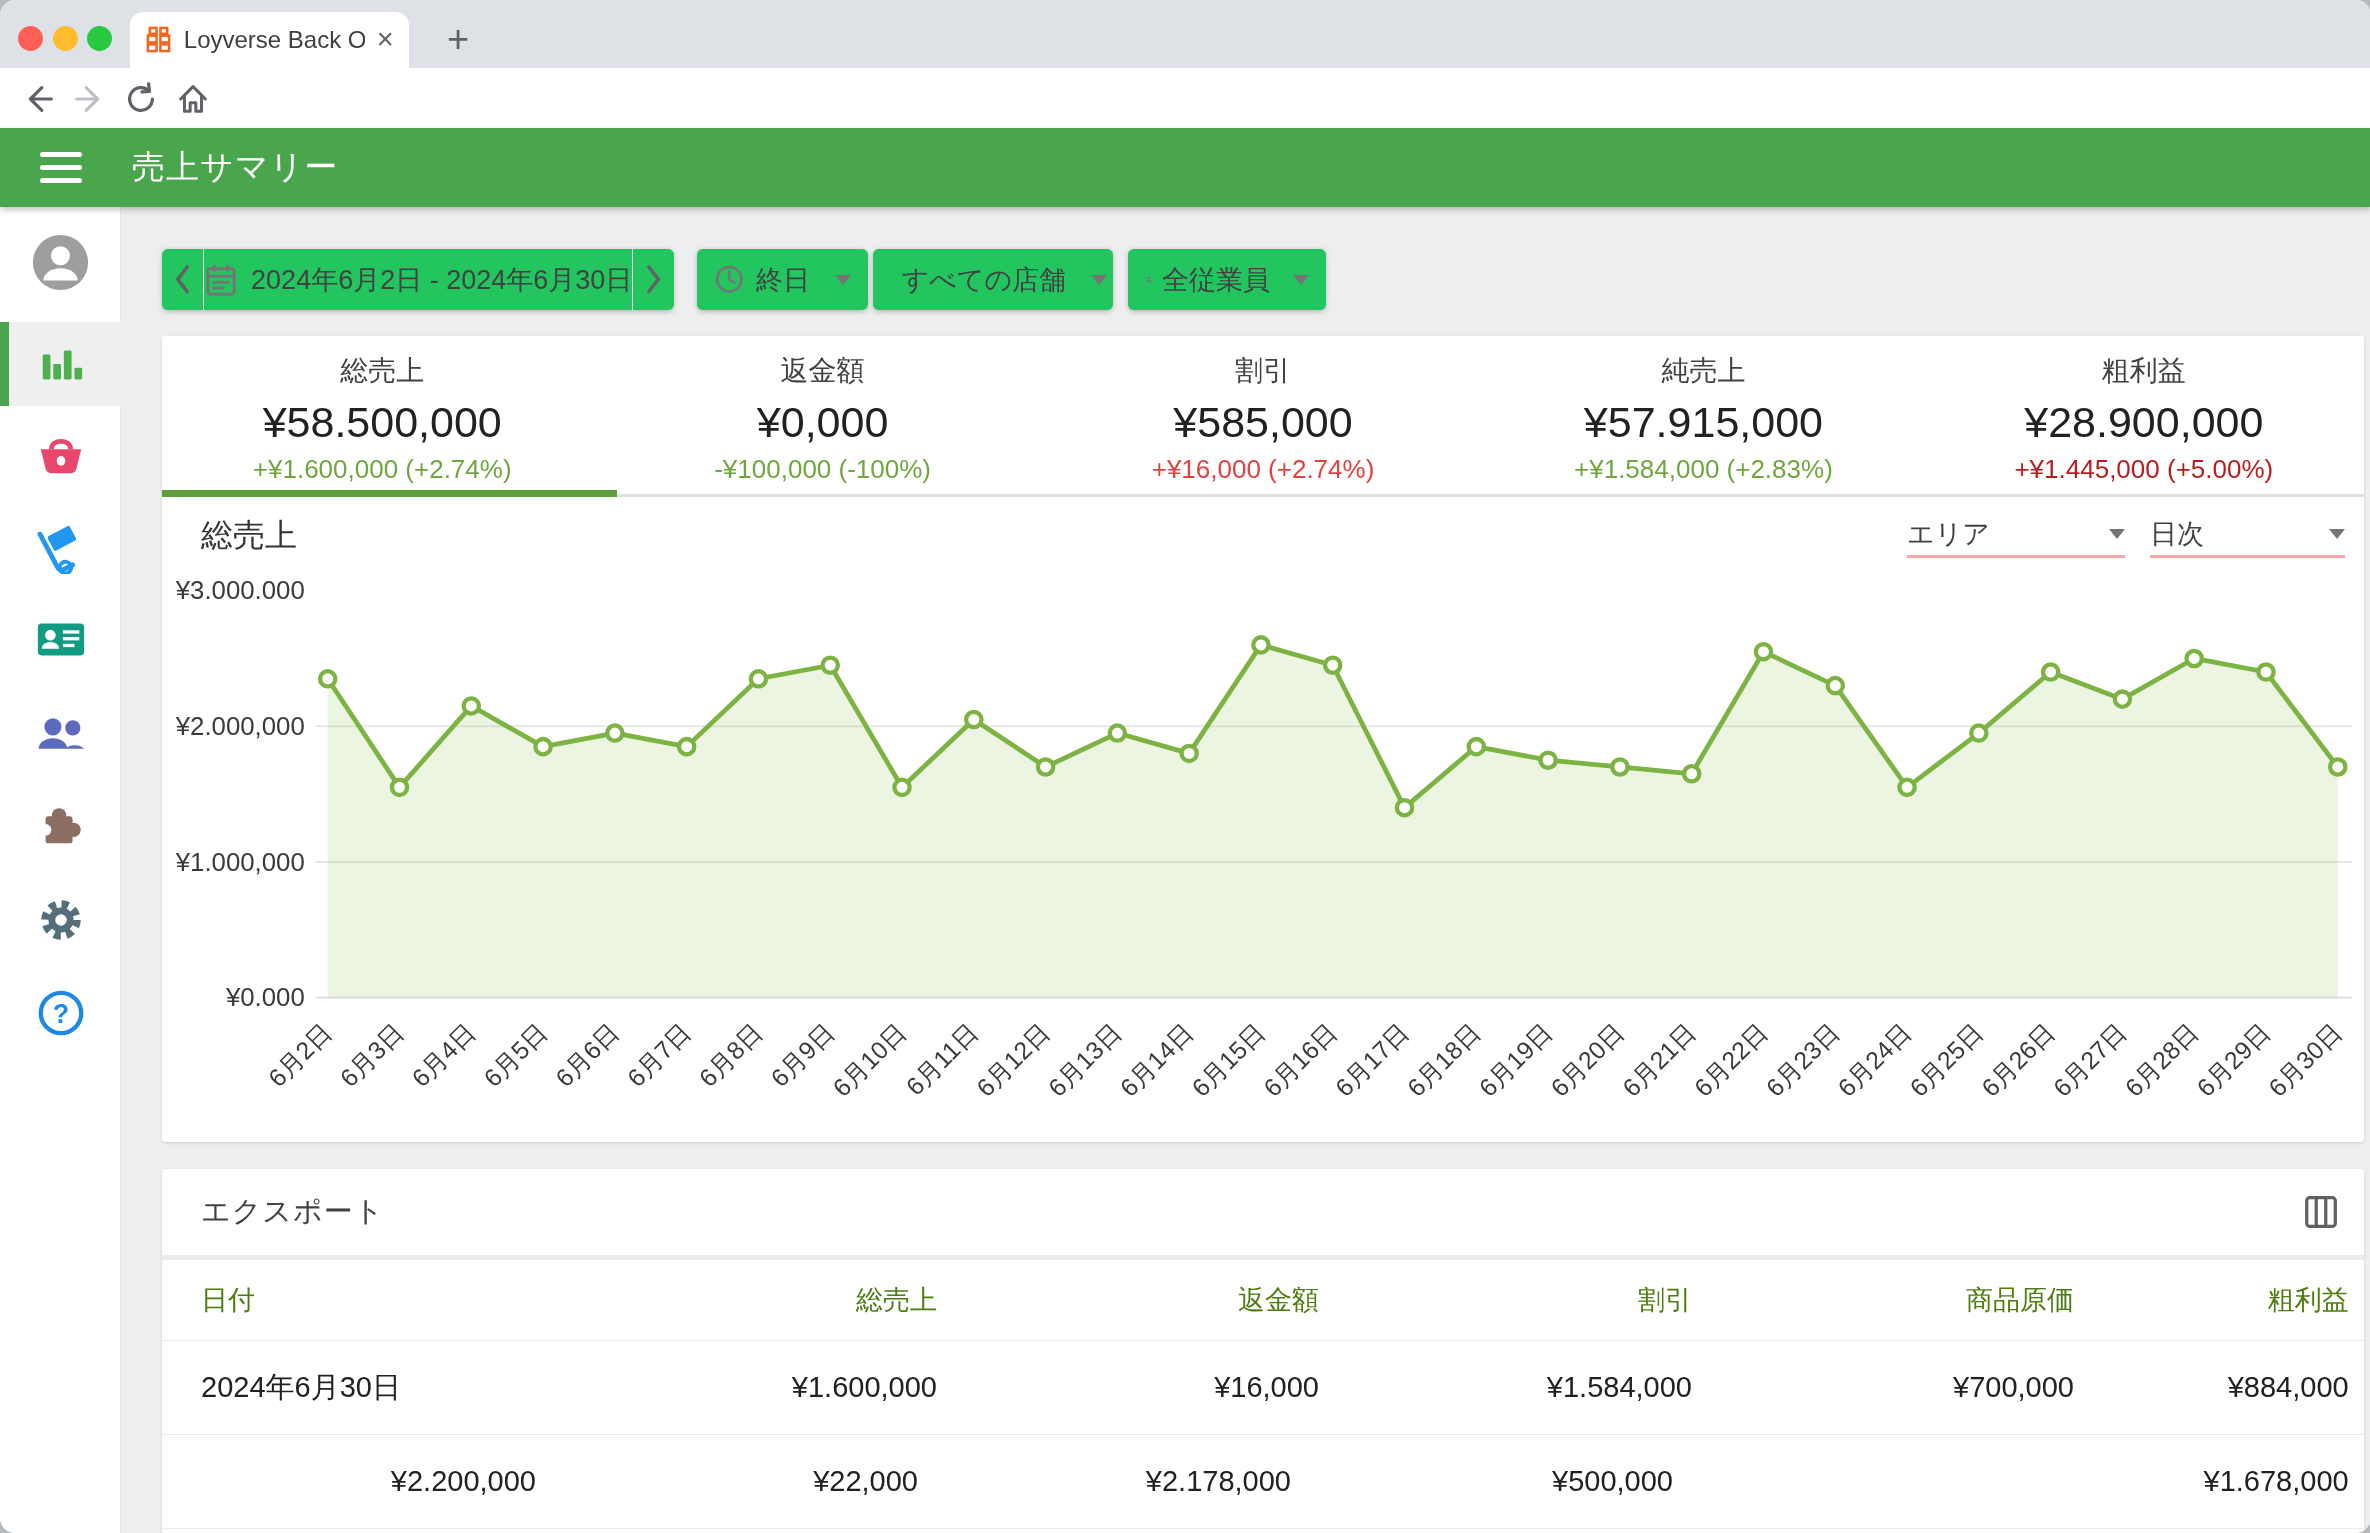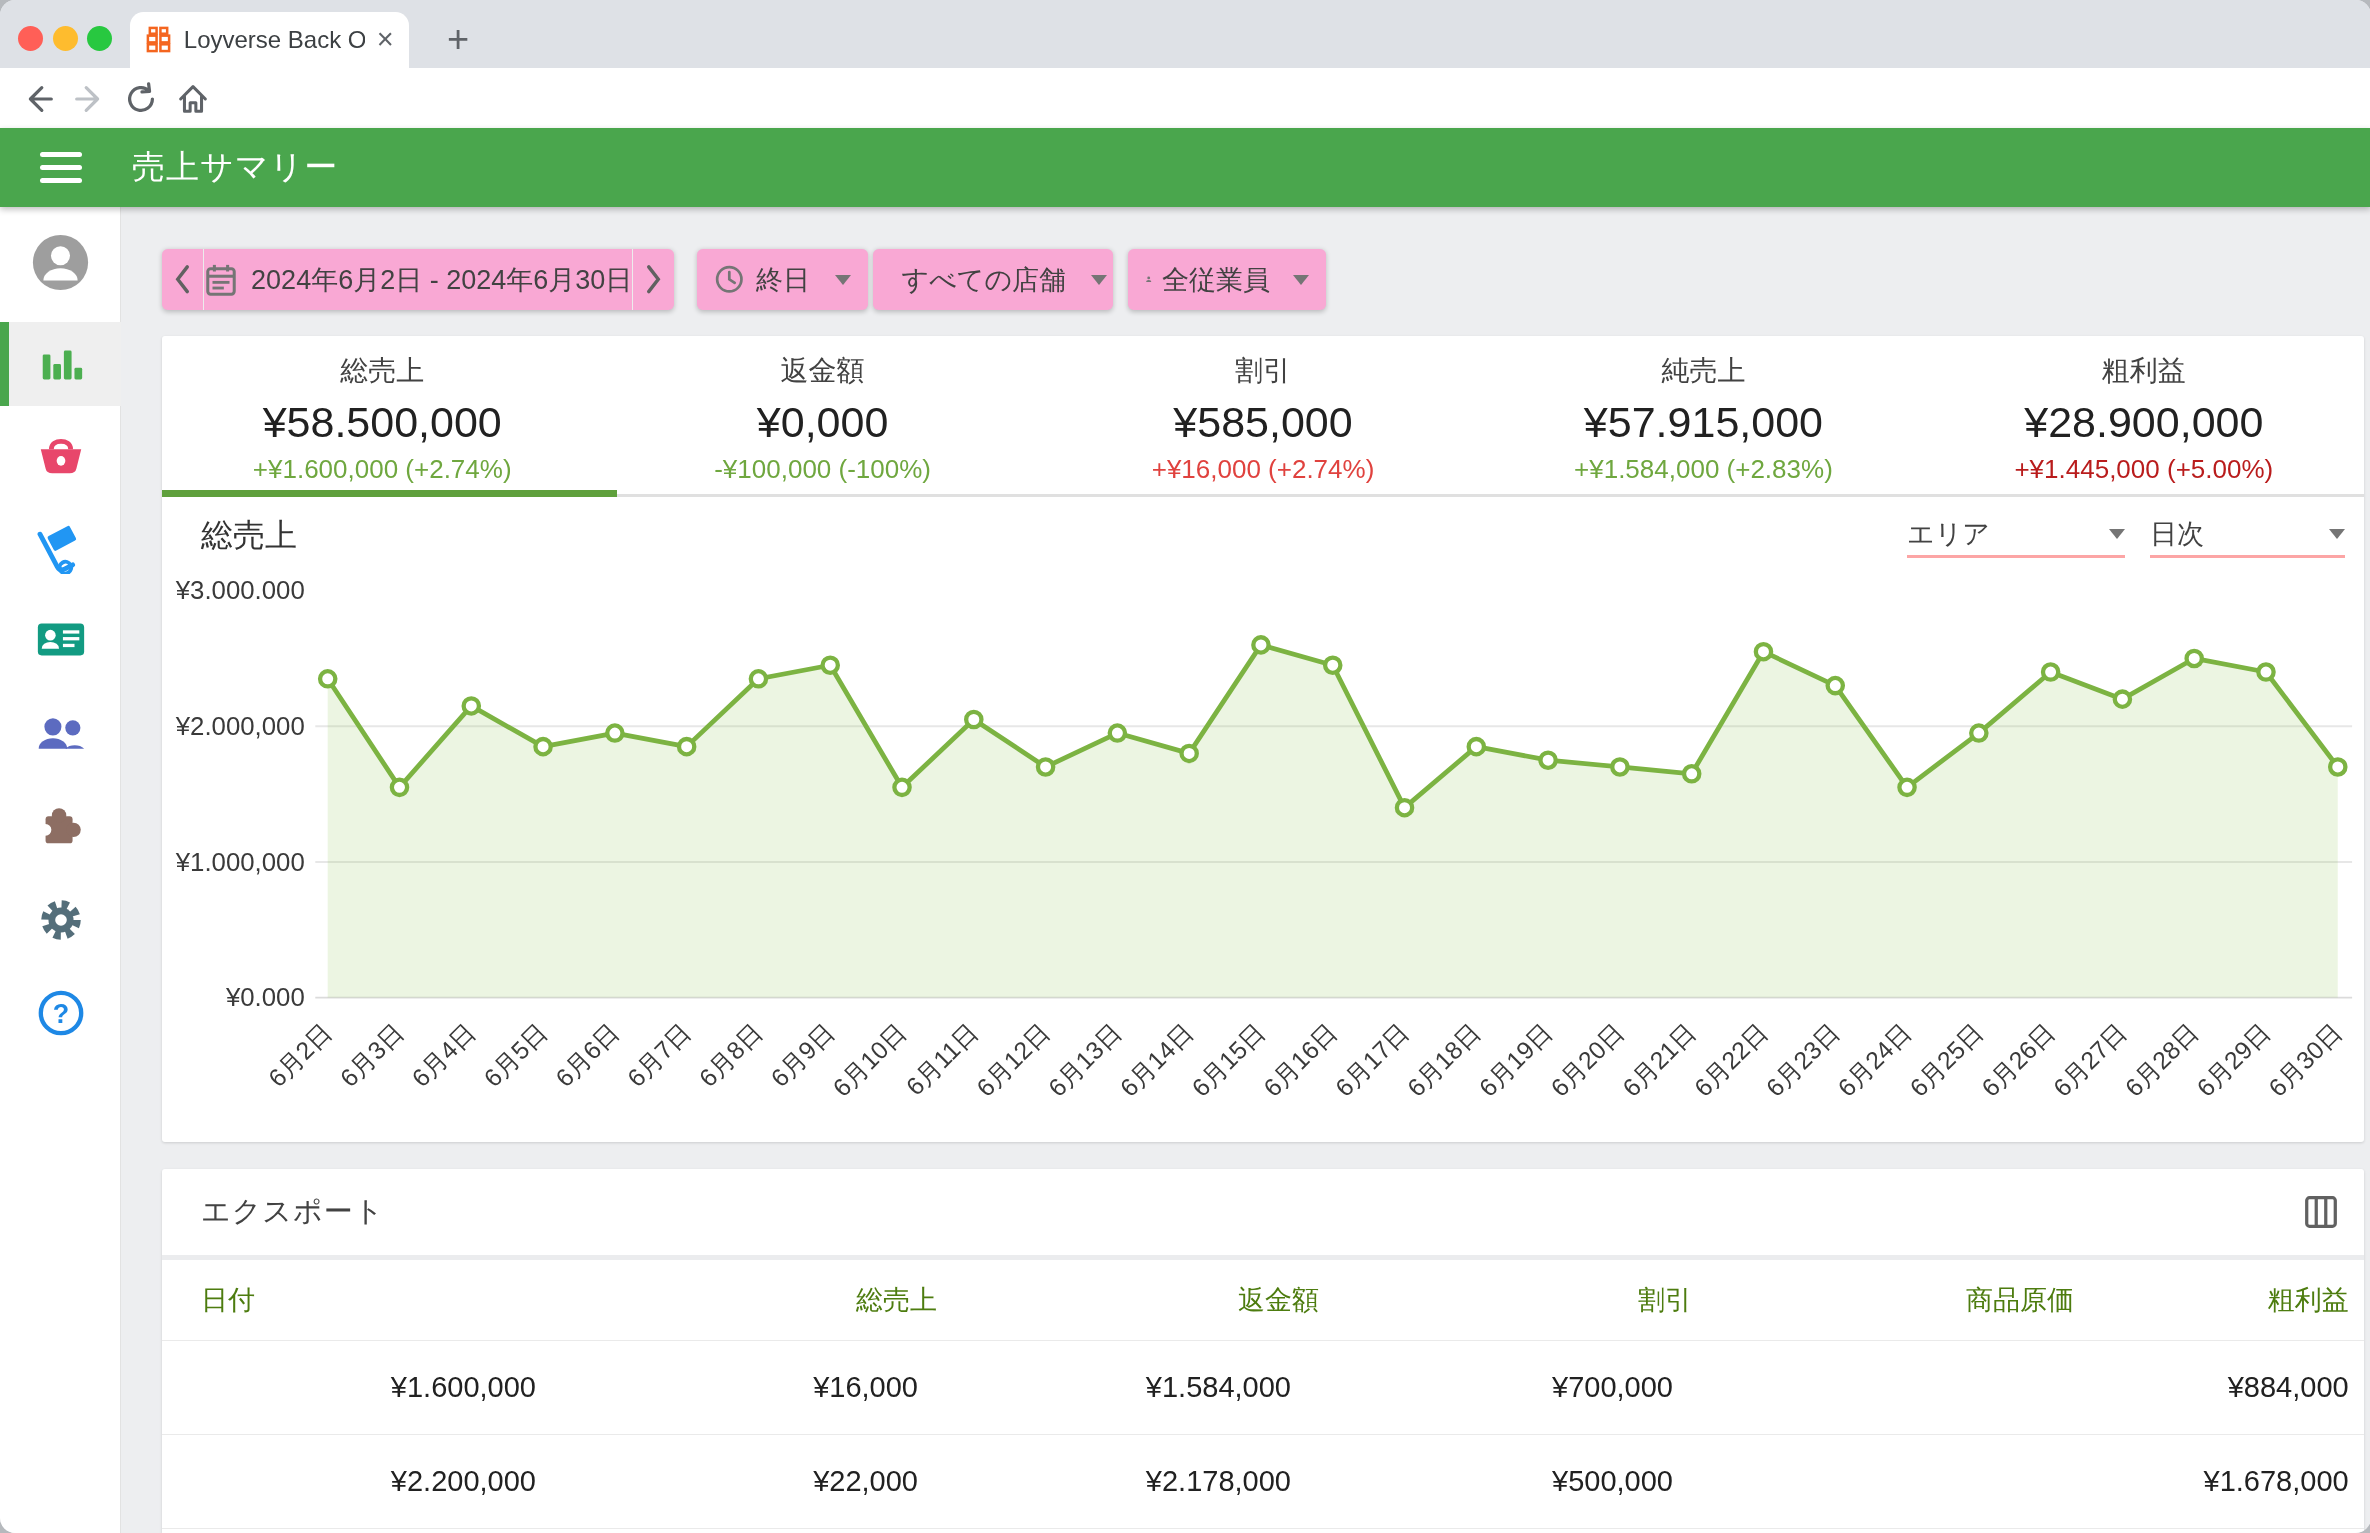--- a/index.html
+++ b/index.html
@@ -31,21 +31,21 @@
   .appbar { position:absolute; left:0; top:128px; width:2371px; height:79px; background:#4AA64D; box-shadow:0 2.9px 6.7px rgba(0,0,0,.28); z-index:5; display:flex; align-items:center; }
   .hamb { margin-left:40px; width:42px; height:31px; display:flex; flex-direction:column; justify-content:space-between; }
   .hamb i { display:block; height:4.8px; background:#FFFFFF; border-radius:2.9px; }
   .apptitle { color:#FFFFFF; font-size:33px; margin-left:50px; letter-spacing:1px; }
   
   .sidebar { position:absolute; left:0; top:207px; width:121px; height:1326px; background:#FFFFFF; border-right:1px solid #E2E2E2; z-index:2; }
   .sideitem { position:absolute; left:0; width:121px; height:84px; display:flex; align-items:center; justify-content:center; }
   .sideitem.active { background:#EFEFEF; }
   .sideitem.active::before { content:""; position:absolute; left:0; top:0; width:8.6px; height:100%; background:#4AA64D; }
   
-  .chip { position:absolute; top:249px; height:61px; background:#f9a8d4; border-radius:5.7px; box-shadow:0 1.9px 4.8px rgba(0,0,0,.22); display:flex; align-items:center; }
+  .chip { position:absolute; top:249px; height:61px; background:#22c55e; border-radius:5.7px; box-shadow:0 1.9px 4.8px rgba(0,0,0,.22); display:flex; align-items:center; }
   .chip .txt { font-size:27px; color:#424242; white-space:nowrap; }
   .caret { width:0; height:0; border-left:8.6px solid transparent; border-right:8.6px solid transparent; border-top:10.5px solid #757575; margin-left:13.4px; }
   .datechip { left:162px; width:512px; }
   .datenav { width:59px; height:100%; display:flex; align-items:center; justify-content:center; }
   .datenav.l { border-right:1px solid #ECECEC; } .datenav.r { border-left:1px solid #ECECEC; }
   .datemid { flex:1; display:flex; align-items:center; justify-content:center; gap:13.4px; }
   .chip-all { left:697px; width:171px; padding:0 17px; gap:11.5px; }
   .chip-stores { left:873px; width:240px; padding:0 17px; gap:11.5px; }
   .chip-emp { left:1128px; width:198px; padding:4px 17px; gap:9.6px; }
   
@@ -415,20 +415,21 @@
     </div>
     <div class="trow thead">
       <span class="cell c-date">日付</span>
       <span class="cell c1">総売上</span>
       <span class="cell c2">返金額</span>
       <span class="cell c3">割引</span>
       <span class="cell c4">商品原価</span>
       <span class="cell c5">粗利益</span>
     </div>
     <div class="trow tdata">
+      <span class="cell c-date">2024年6月30日</span>
       <span class="cell c1">¥1.600,000</span>
       <span class="cell c2">¥16,000</span>
       <span class="cell c3">¥1.584,000</span>
       <span class="cell c4">¥700,000</span>
       <span class="cell c5">¥884,000</span>
     </div>
     <div class="trow tdata">
       <span class="cell c1">¥2.200,000</span>
       <span class="cell c2">¥22,000</span>
       <span class="cell c3">¥2.178,000</span>

